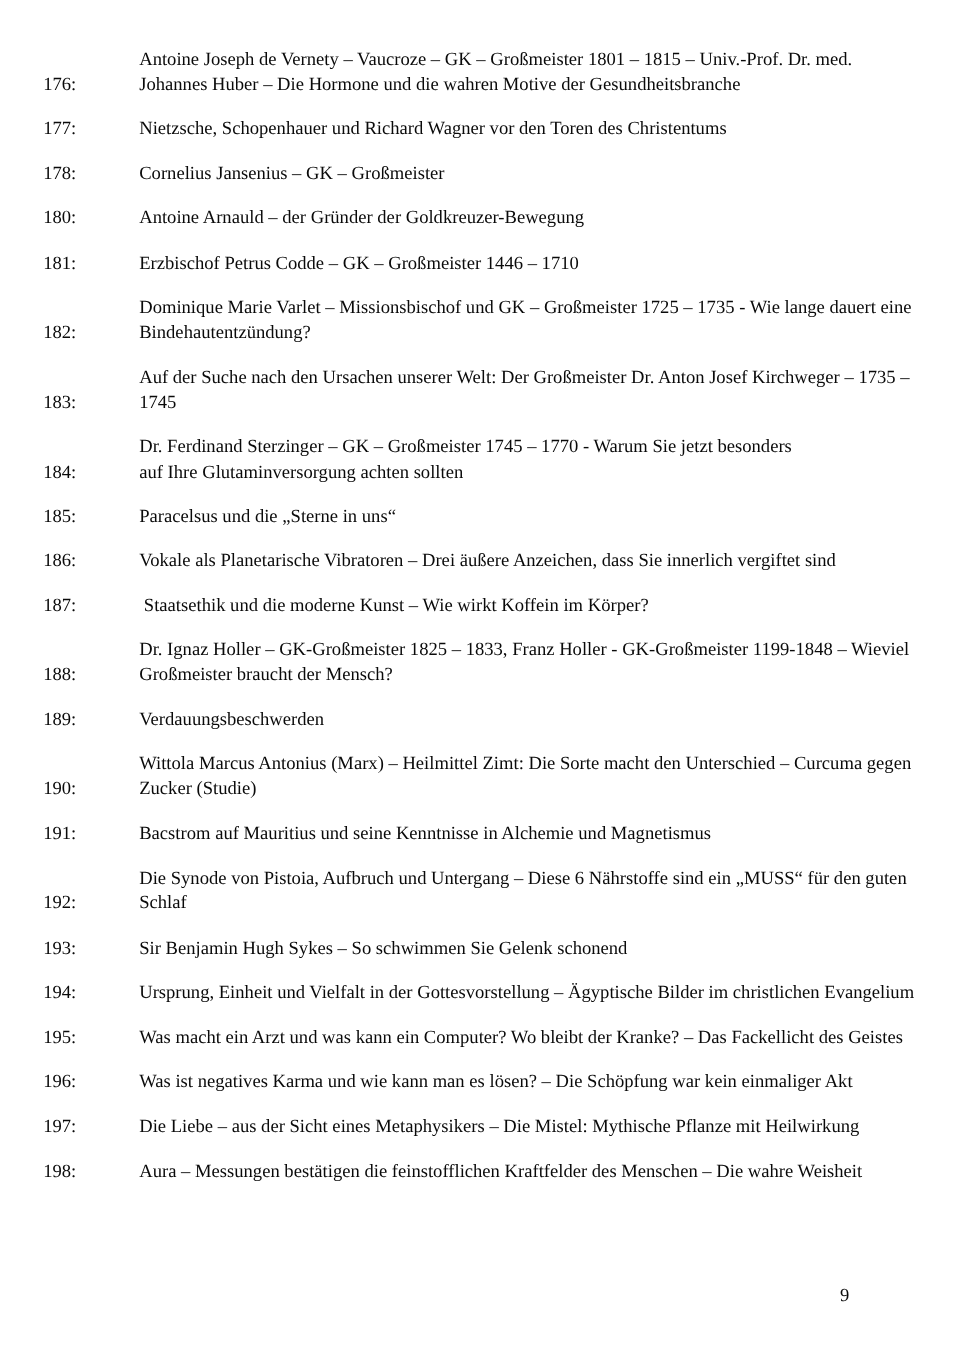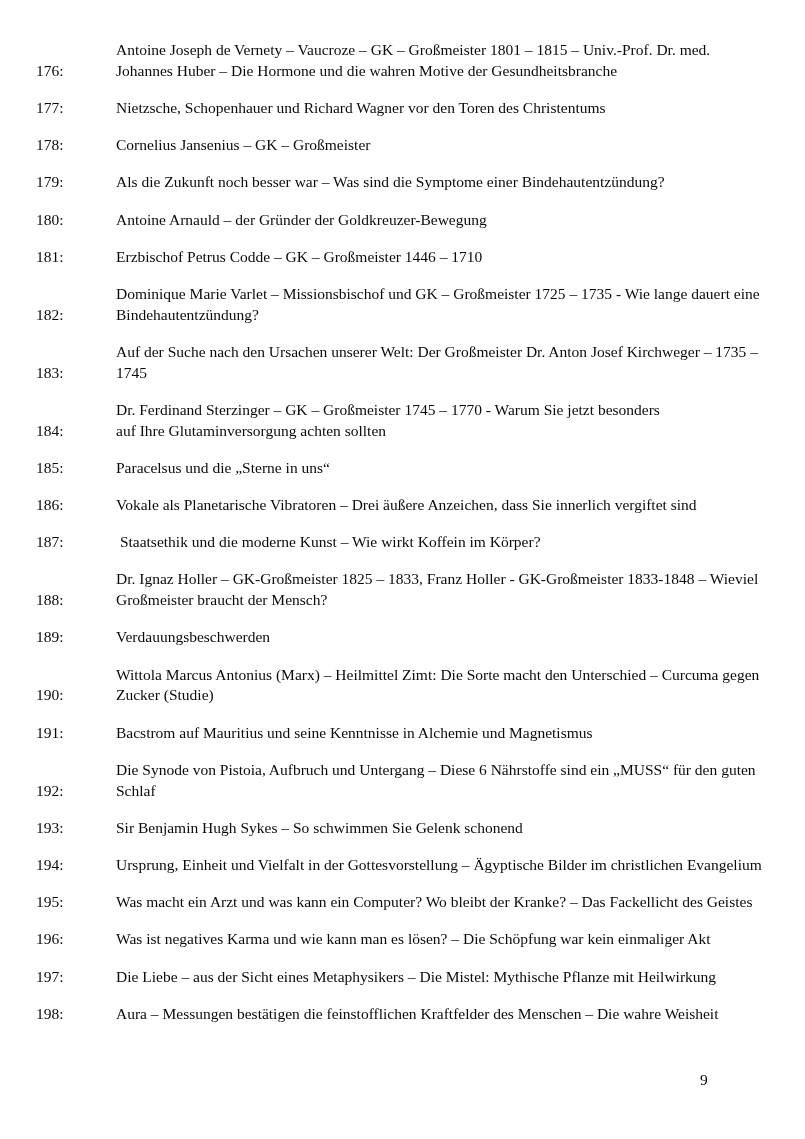--- a/index.html
+++ b/index.html
@@ -73,26 +73,20 @@
         </span>
   </div>
 
   <div class="entry">
     <span class="num">178:</span>
     <span class="lines">
           <div class="line">Cornelius Jansenius – GK – Großmeister</div>
         </span>
   </div>
 
-  <div class="entry">
-    <span class="num">179:</span>
-    <span class="lines">
-          <div class="line">Als die Zukunft noch besser war – Was sind die Symptome einer Bindehautentzündung?</div>
-        </span>
-  </div>
 
   <div class="entry">
     <span class="num">180:</span>
     <span class="lines">
           <div class="line">Antoine Arnauld – der Gründer der Goldkreuzer-Bewegung</div>
         </span>
   </div>
 
   <div class="entry">
     <span class="num">181:</span>
@@ -142,21 +136,21 @@
   <div class="entry">
     <span class="num">187:</span>
     <span class="lines">
           <div class="line"> Staatsethik und die moderne Kunst – Wie wirkt Koffein im Körper?</div>
         </span>
   </div>
 
   <div class="entry">
     <span class="num">188:</span>
     <span class="lines">
-          <div class="line">Dr. Ignaz Holler – GK-Großmeister 1825 – 1833, Franz Holler - GK-Großmeister 1833-1848 – Wieviel</div>
+          <div class="line">Dr. Ignaz Holler – GK-Großmeister 1825 – 1833, Franz Holler - GK-Großmeister 1199-1848 – Wieviel</div>
           <div class="line">Großmeister braucht der Mensch?</div>
         </span>
   </div>
 
   <div class="entry">
     <span class="num">189:</span>
     <span class="lines">
           <div class="line">Verdauungsbeschwerden</div>
         </span>
   </div>

